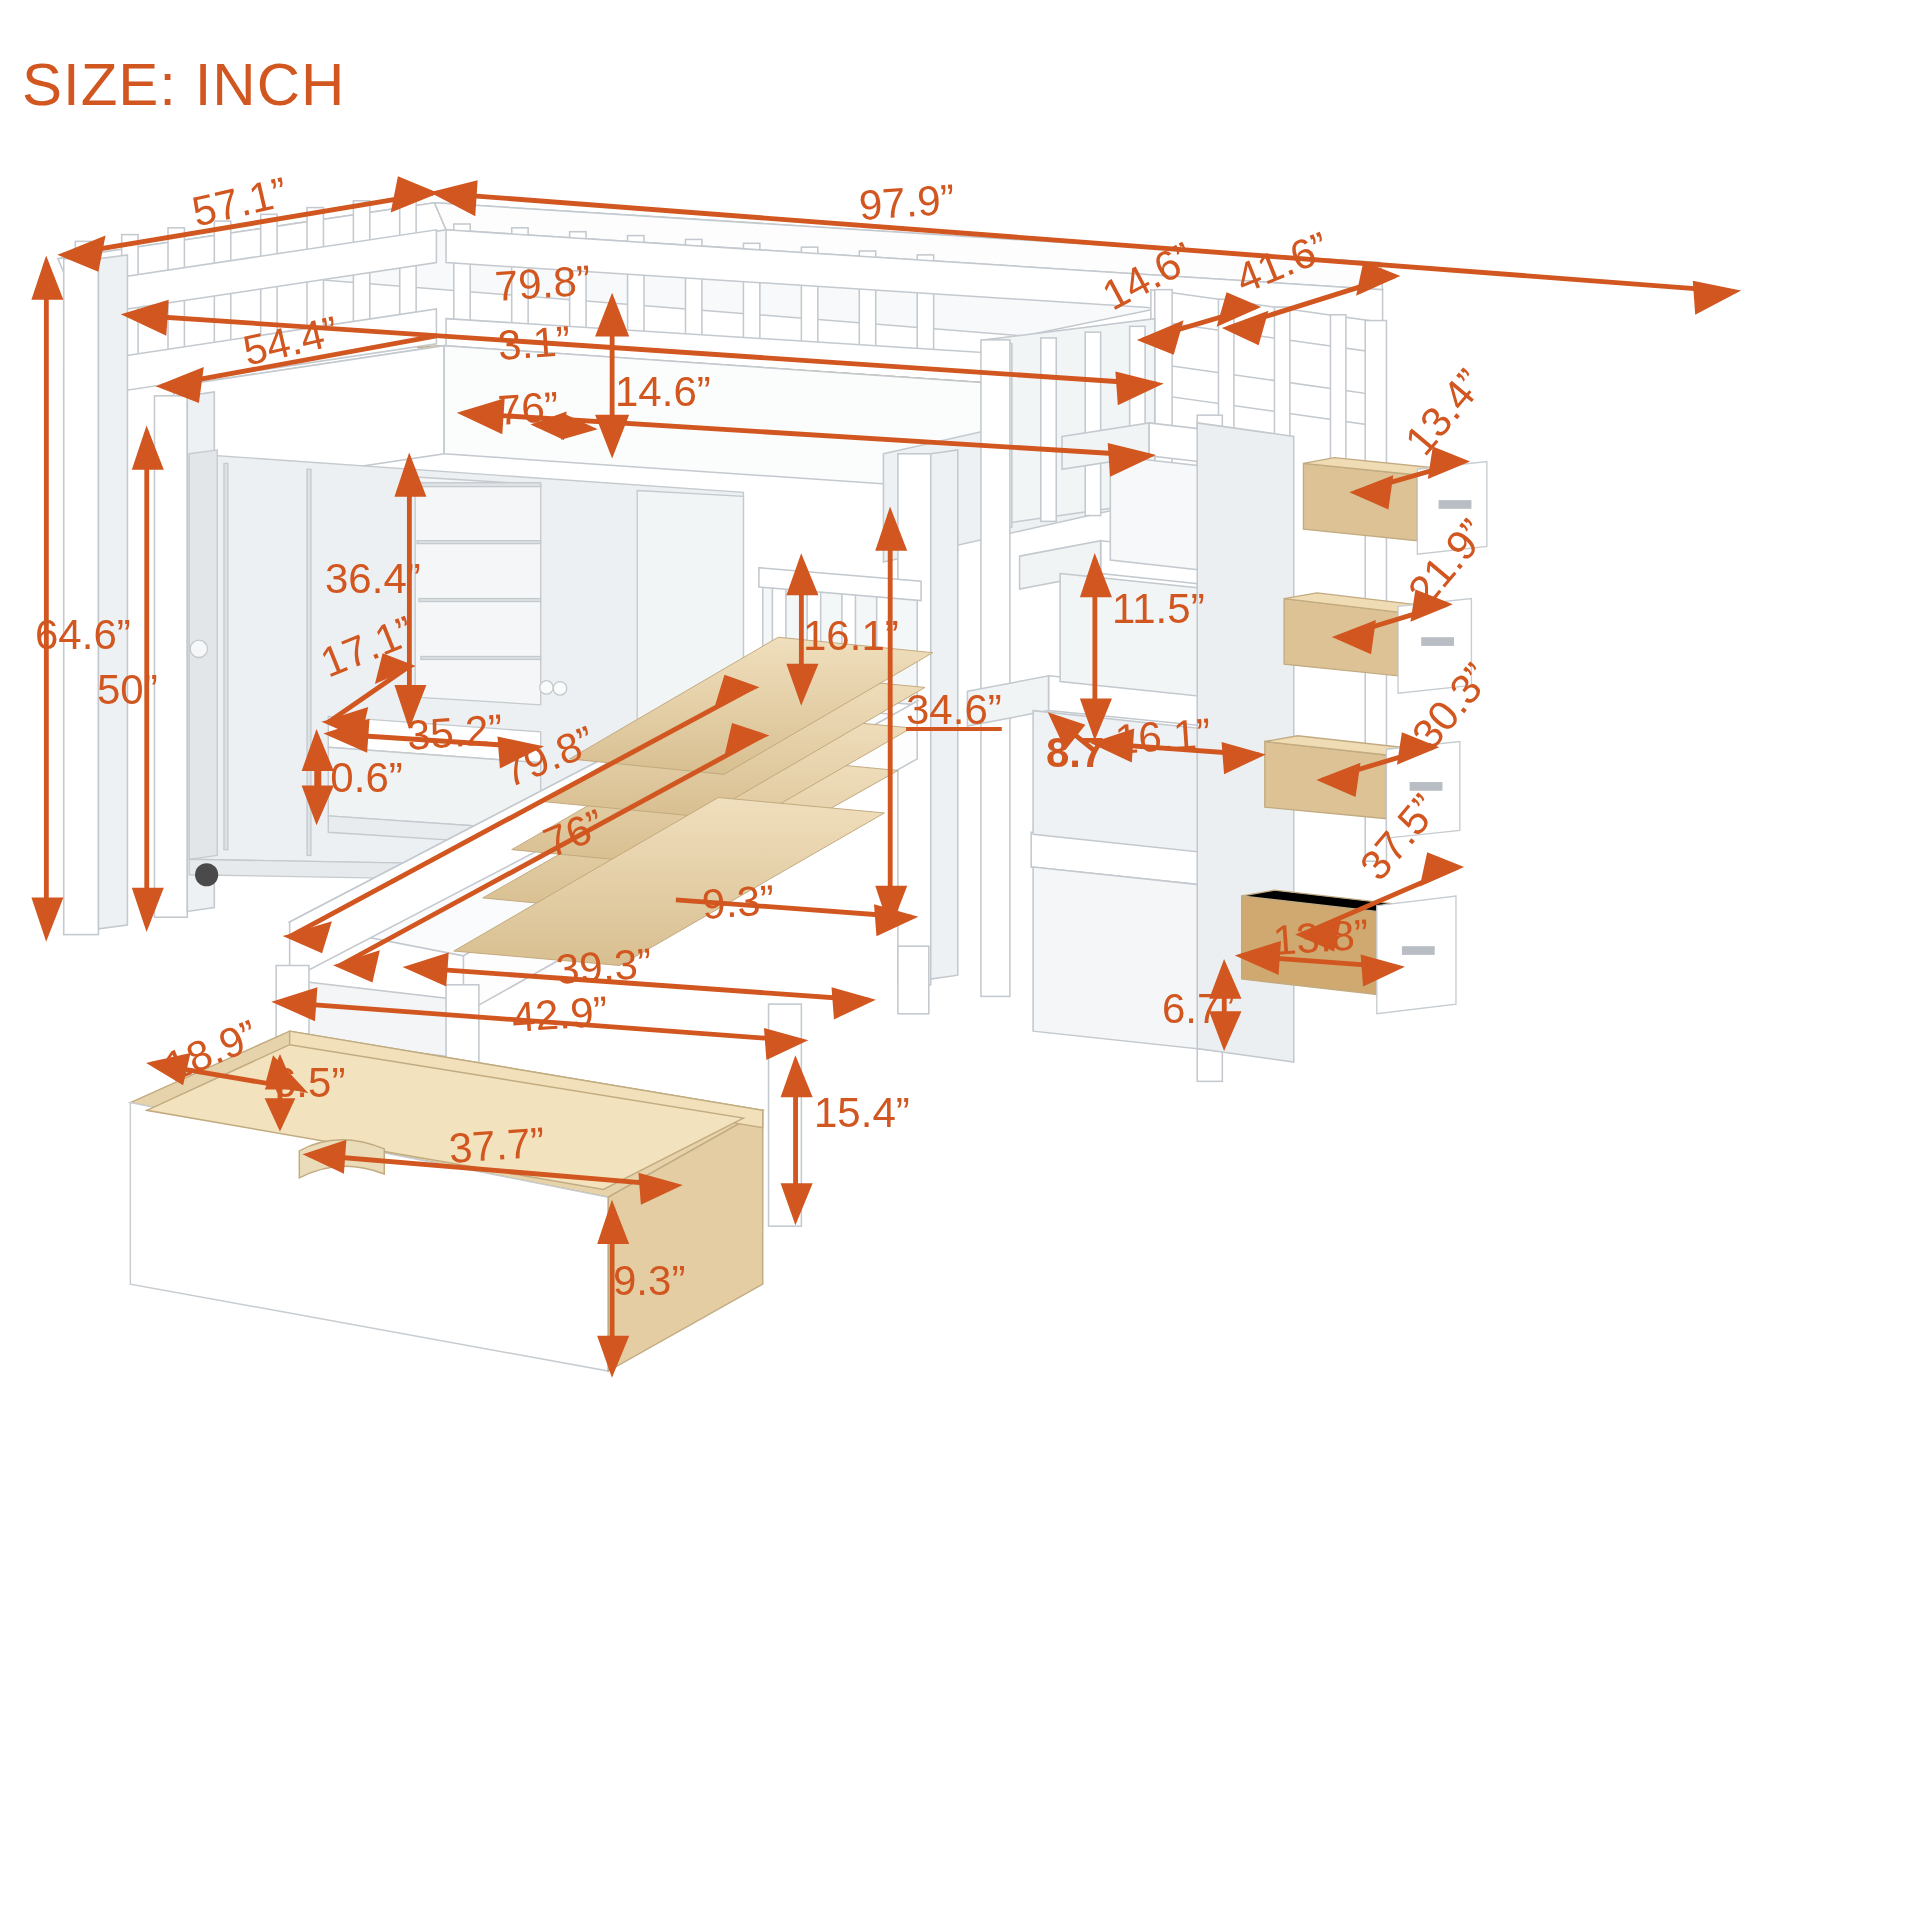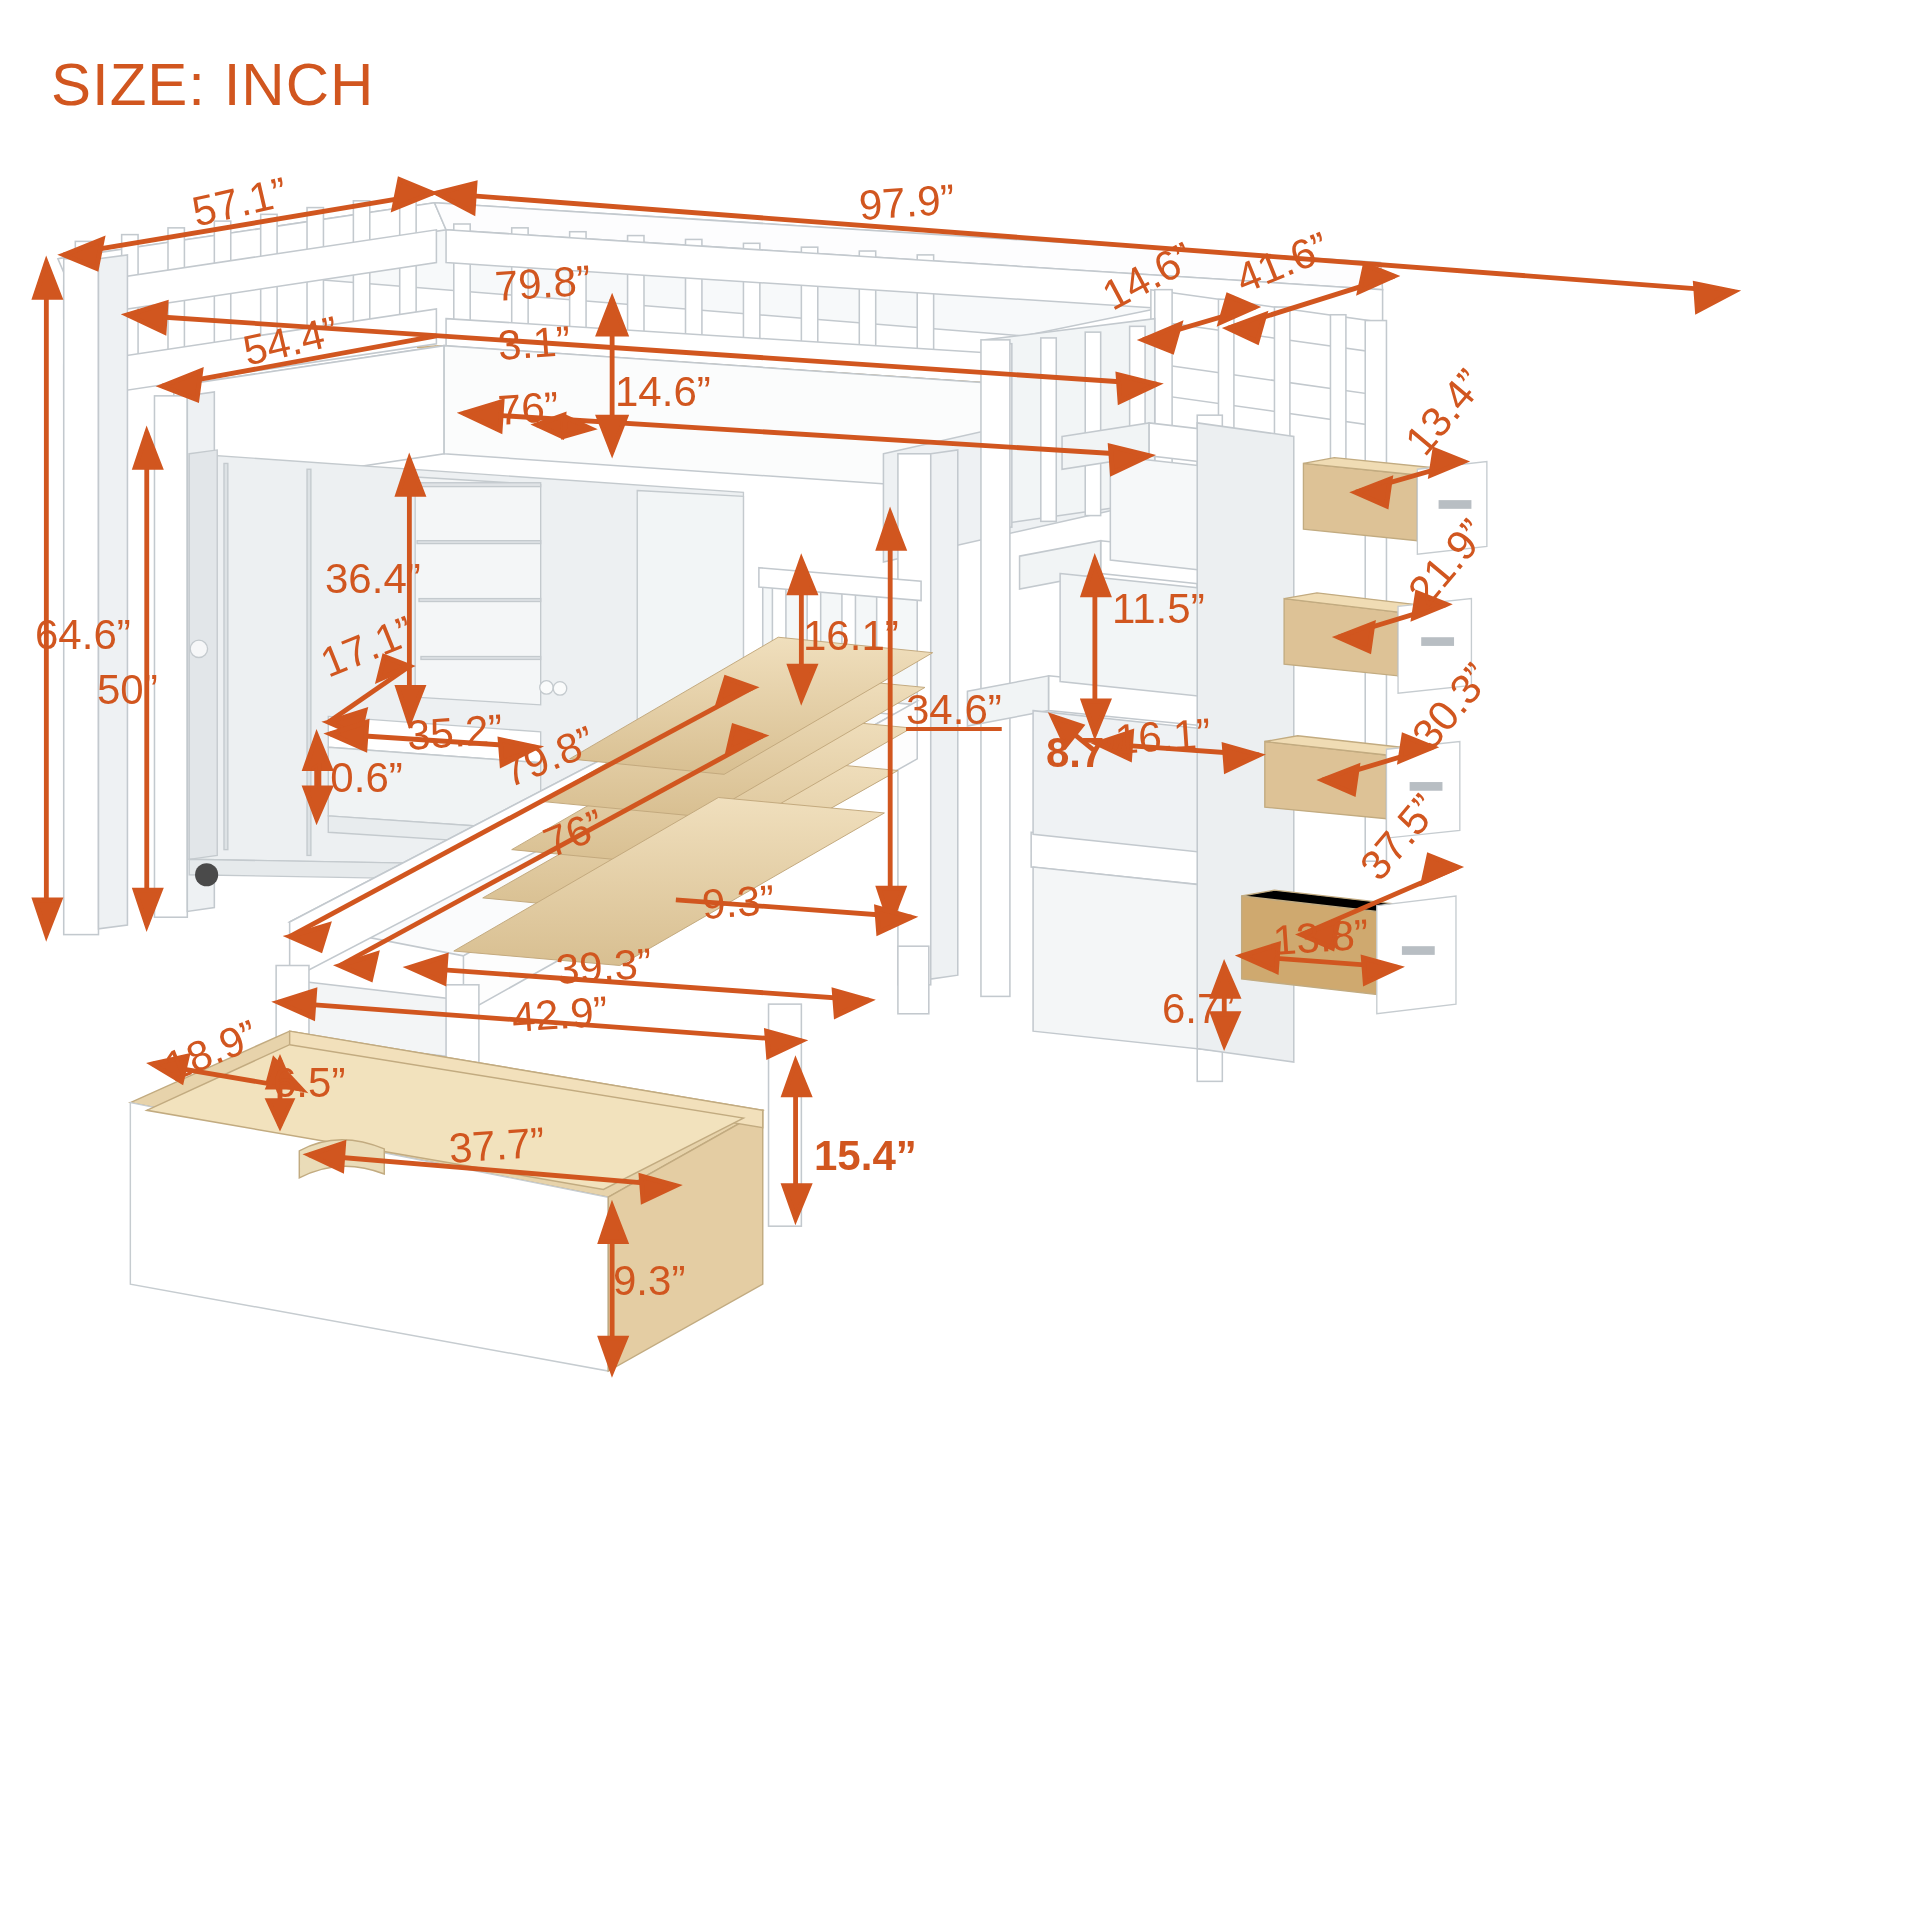--- a/index.html
+++ b/index.html
@@ -1,19 +1,19 @@
 <!DOCTYPE html>
 <html><head>
 <meta charset="utf-8">
 <style>
   html,body{margin:0;padding:0;background:#ffffff;}
   body{width:1931px;height:1931px;position:relative;overflow:hidden;
        font-family:"Liberation Sans",sans-serif;}
   #stage{position:absolute;left:0;top:0;width:1931px;height:1931px;}
-  .title{position:absolute;left:51px;top:50px;font-size:60px;font-weight:400;
+  .title{position:absolute;left:22px;top:50px;font-size:60px;font-weight:400;
          color:#d1561f;letter-spacing:1px;white-space:nowrap;}
   svg.art{position:absolute;left:0;top:0;width:1931px;height:1931px;}
   .dim{position:absolute;color:#d1561f;font-size:42px;font-weight:400;
        white-space:nowrap;transform-origin:left center;}
 </style>
 </head>
 <body>
 
 <div id="stage">
 
@@ -396,21 +396,21 @@
       <div class="dim" style="left: 1417px; top: 575px; transform: rotate(-50deg);">21.9”</div>
       <div class="dim" style="left: 1421px; top: 719px; transform: rotate(-50deg);">30.3”</div>
       <div class="dim" style="left: 1369px; top: 850px; transform: rotate(-50deg);">37.5”</div>
       <div class="dim" style="left: 1273px; top: 917px; transform: rotate(-4deg);">13.8”</div>
       <div class="dim" style="left: 1162px; top: 985px; transform: rotate(0deg);">6.7”</div>
       <div class="dim" style="left: 504px; top: 751px; transform: rotate(-22deg);">79.8”</div>
       <div class="dim" style="left: 546px; top: 821px; transform: rotate(-22deg);">76”</div>
       <div class="dim" style="left: 702px; top: 881px; transform: rotate(-4deg);">9.3”</div>
       <div class="dim" style="left: 556px; top: 946px; transform: rotate(-4deg);">39.3”</div>
       <div class="dim" style="left: 512px; top: 994px; transform: rotate(-4deg);">42.9”</div>
-      <div class="dim" style="left: 814px; top: 1132px; transform: rotate(0deg); font-weight: bold;">15.4”</div>
+      <div class="dim" style="left: 814px; top: 1089px; transform: rotate(0deg);">15.4”</div>
       <div class="dim" style="left: 167px; top: 1045px; transform: rotate(-22deg);">18.9”</div>
       <div class="dim" style="left: 273px; top: 1059px; transform: rotate(0deg);">6.5”</div>
       <div class="dim" style="left: 449px; top: 1125px; transform: rotate(-4deg);">37.7”</div>
       <div class="dim" style="left: 613px; top: 1257px; transform: rotate(0deg);">9.3”</div>
     </div>
 
 </div>
 
 
 </body></html>

